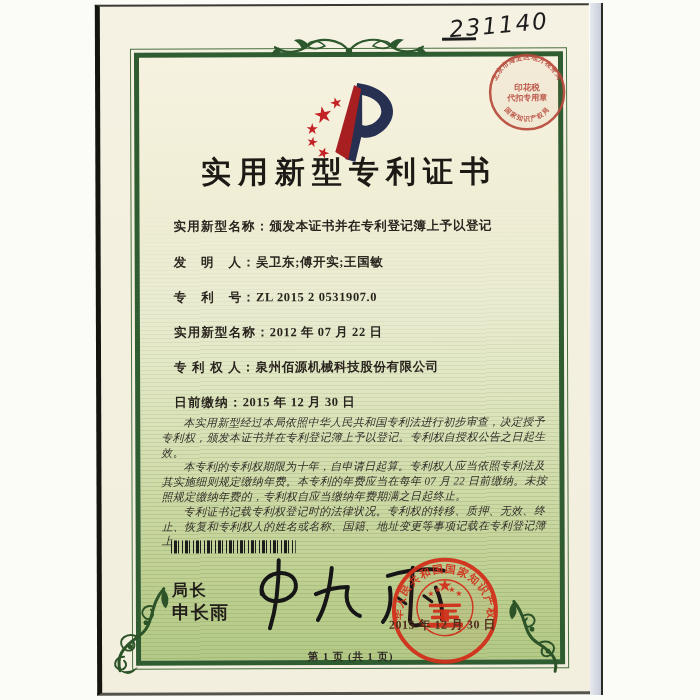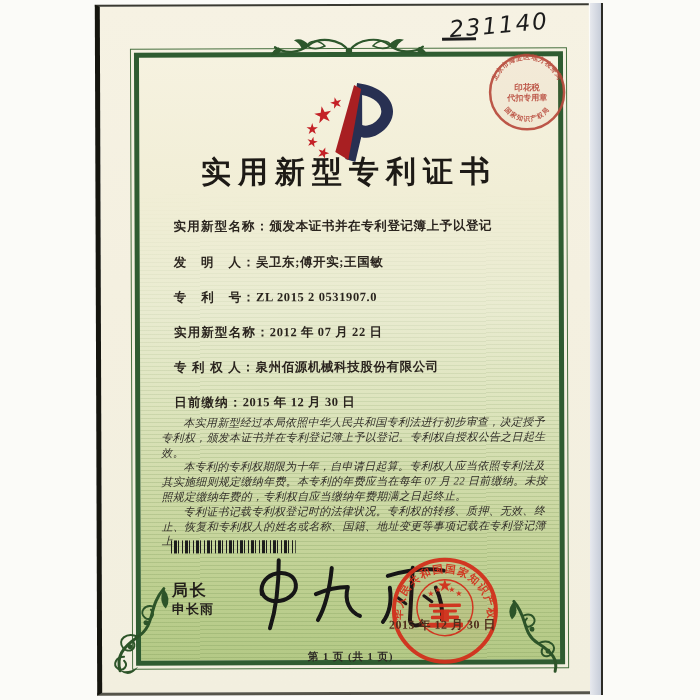--- a/index.html
+++ b/index.html
@@ -67,21 +67,21 @@
   .paras p{margin:0;text-indent:2em;}
   .barcode{
     position:absolute;left:69px;top:534px;width:125px;height:13px;
     background:repeating-linear-gradient(90deg,
       #1c1c1c 0 1.5px,transparent 1.5px 3px,
       #1c1c1c 3px 6px,transparent 6px 7.5px,
       #1c1c1c 7.5px 8.5px,transparent 8.5px 11px);
   }
   .director-title{position:absolute;left:70px;top:574px;font-size:16px;font-weight:bold;color:#23201b;letter-spacing:2px;
     font-family:"Liberation Sans","DejaVu Sans",sans-serif;}
-  .director-name{position:absolute;left:70px;top:594px;font-size:13px;font-weight:bold;color:#23201b;letter-spacing:1px;
+  .director-name{position:absolute;left:70px;top:594px;font-size:18px;font-weight:bold;color:#23201b;letter-spacing:1px;
     font-family:"Liberation Sans","DejaVu Sans",sans-serif;}
   .signature-svg{position:absolute;left:130px;top:548px;}
   .footer{
     position:absolute;left:30px;top:644px;width:437px;text-align:center;
     font-size:10.5px;color:#2c2924;letter-spacing:1px;font-weight:bold;
   }
   
   .tax-seal{position:absolute;left:386px;top:46px;opacity:0.92;}
   .office-seal{position:absolute;left:284px;top:546px;opacity:0.95;}
   .seal-date{

